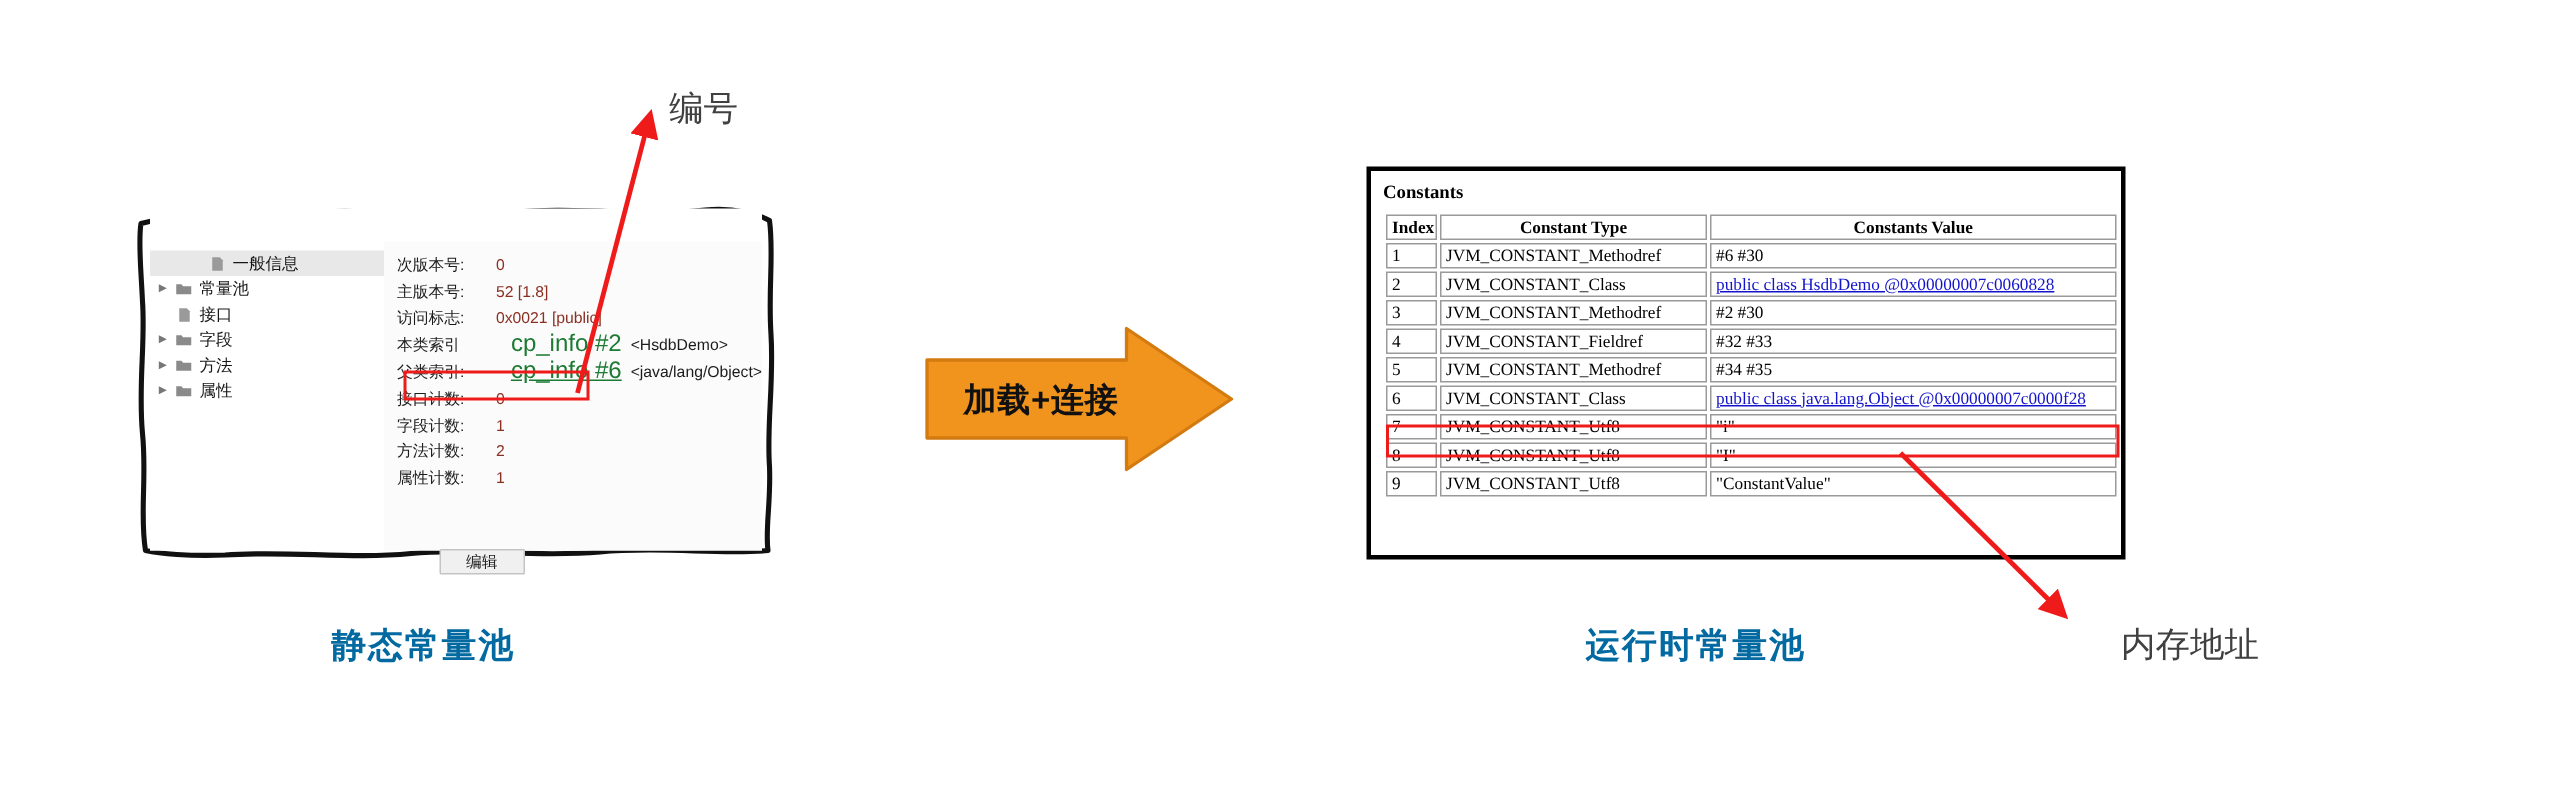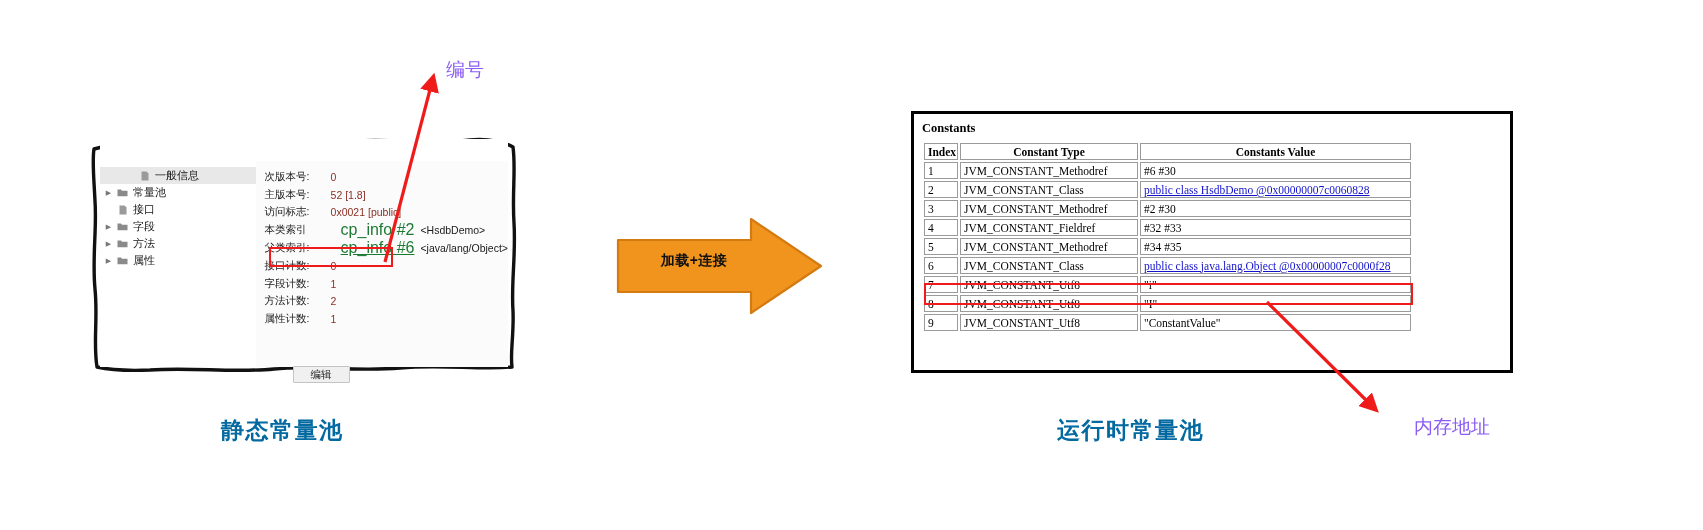--- a/index.html
+++ b/index.html
@@ -128,31 +128,31 @@
   #center-arrow {
     position: absolute;
     left: 612px; top: 216px;
     width: 215px; height: 100px;
   }
   #center-arrow .arrow-label {
     position: absolute;
     left: 18px; top: 36px;
     width: 128px;
     text-align: center;
-    font-size: 14px;
+    font-size: 22px;
     font-weight: bold;
     color: #111111;
     letter-spacing: 0.5px;
   }
 
   
   #right-panel {
     position: absolute;
     left: 911px; top: 111px;
-    width: 602px; height: 262px;
+    width: 506px; height: 262px;
     border: 3px solid #000000;
     background: #ffffff;
     box-sizing: border-box;
     overflow: hidden;
   }
   .constants-title {
     position: absolute; left: 8px; top: 7px;
     font-family: "Liberation Serif", serif;
     font-size: 12.5px; font-weight: bold; color: #000;
   }
@@ -194,22 +194,22 @@
   }
   #hl-row6 {
     left: 10px; top: 169px;
     width: 489px; height: 22px;
     z-index: 5;
   }
 
   
   .anno-label {
     position: absolute;
-    color: #8b5cf6;
-    font-size: 19px;
+    color: #404040;
+    font-size: 23px;
     font-weight: normal;
     white-space: nowrap;
   }
   #anno-bianhao  { left: 446px; top: 57px; }
   #anno-neicun   { left: 1414px; top: 414px; }
 
   .caption {
     position: absolute;
     font-size: 23px;
     font-weight: bold;

